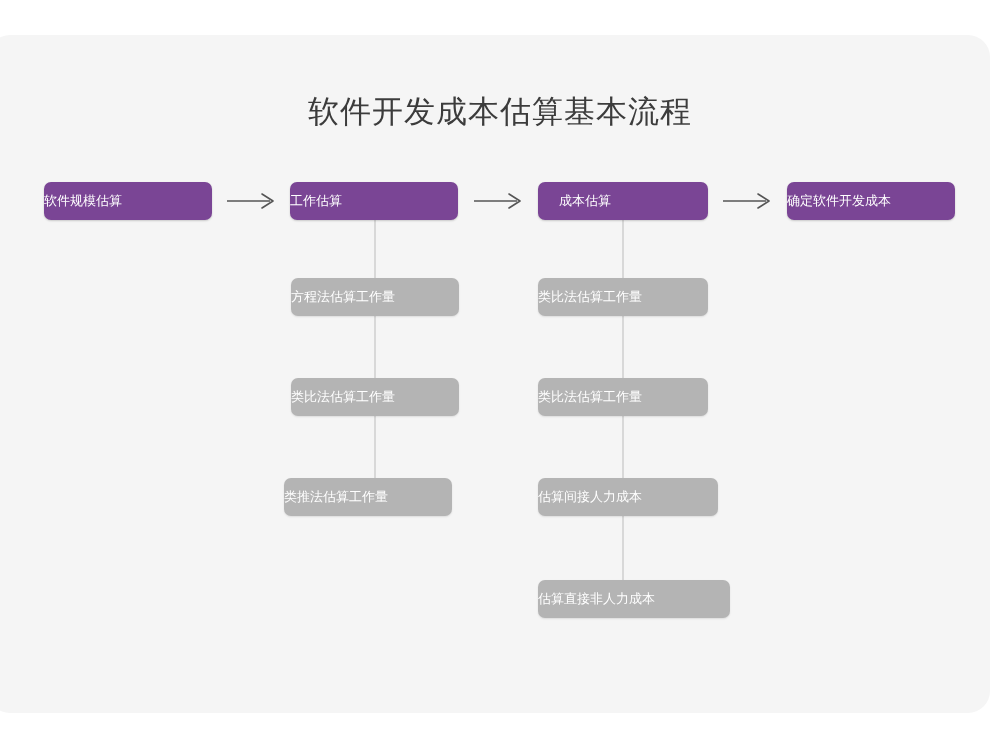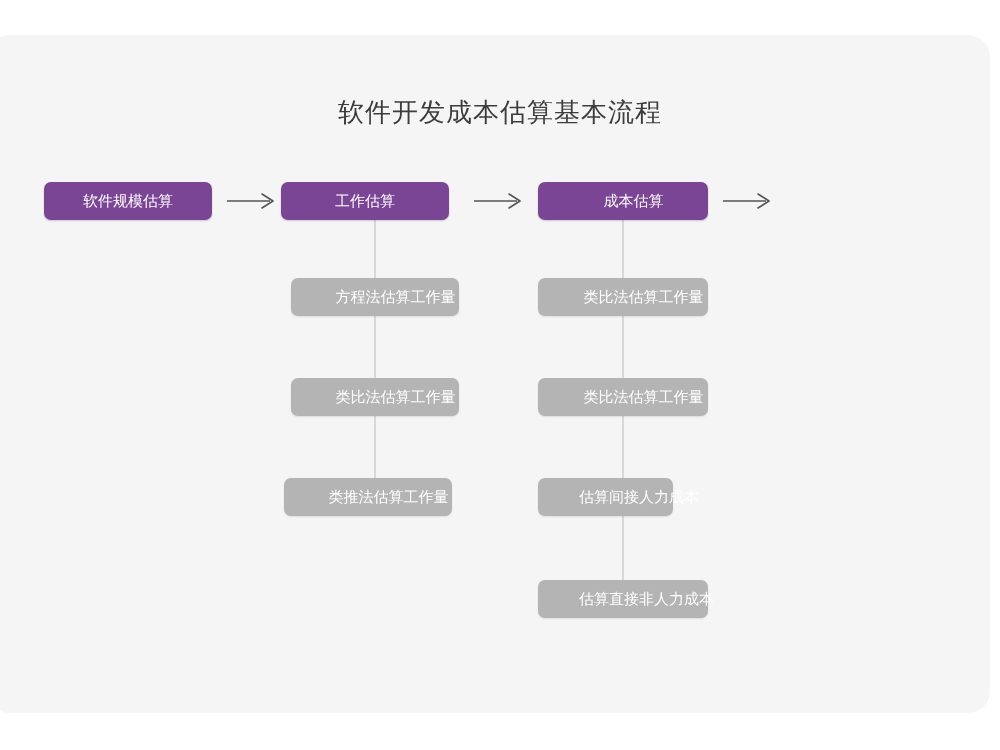--- a/index.html
+++ b/index.html
@@ -34,49 +34,47 @@
     background: #f5f5f5;
     border-radius: 22px;
   }
 
   .title {
     position: absolute;
     left: 0;
     top: 93px;
     width: 1000px;
     text-align: center;
-    font-size: 26px;
+    font-size: 31px;
     line-height: 38px;
     color: #3c3c3c;
     letter-spacing: 1px;
     font-weight: normal;
     white-space: nowrap;
   }
 
   
   .node {
     position: absolute;
     height: 38px;
     line-height: 38px;
-    text-align: center;
     border-radius: 7px;
-    font-size: 15px;
+    font-size: 13px;
     color: #ffffff;
     white-space: nowrap;
     box-sizing: border-box;
   }
   .node.primary {
     background: #7a4595;
     box-shadow: 0 1px 2px rgba(0,0,0,0.18);
   }
   .node.secondary {
     background: #b4b4b4;
     color: #ffffff;
     box-shadow: 0 1px 2px rgba(0,0,0,0.10);
-    padding-left: 41px;
   }
 
   
   .vline {
     position: absolute;
     width: 2px;
     background: #d8d8d8;
   }
 
   
@@ -101,46 +99,47 @@
 
   <div class="node primary" style="left:44px; top:182px; width:168px;">软件规模估算</div>
 
   <div class="arrow" style="left:226px; top:190px;">
     <svg width="54" height="22" viewBox="0 0 54 22">
       <path d="M1 11 H44" stroke="#555555" stroke-width="1.6" fill="none"></path>
       <path d="M36 4 L47 11 L36 18" stroke="#555555" stroke-width="1.6" fill="none" stroke-linecap="round" stroke-linejoin="round"></path>
     </svg>
   </div>
 
-  <div class="node primary" style="left:281px; top:182px; width:168px;">工作估算</div>
+  <div class="node primary" style="left:290px; top:182px; width:168px;">工作估算</div>
 
   <div class="node secondary" style="left:291px; top:278px; width:168px;">方程法估算工作量</div>
 
   <div class="node secondary" style="left:291px; top:378px; width:168px;">类比法估算工作量</div>
 
   <div class="node secondary" style="left:284px; top:478px; width:168px;">类推法估算工作量</div>
 
   <div class="arrow" style="left:473px; top:190px;">
     <svg width="54" height="22" viewBox="0 0 54 22">
       <path d="M1 11 H44" stroke="#555555" stroke-width="1.6" fill="none"></path>
       <path d="M36 4 L47 11 L36 18" stroke="#555555" stroke-width="1.6" fill="none" stroke-linecap="round" stroke-linejoin="round"></path>
     </svg>
   </div>
 
   <div class="node primary" style="left:538px; top:182px; width:170px;padding-left:21px;">成本估算</div>
 
   <div class="node secondary" style="left:538px; top:278px; width:170px;">类比法估算工作量</div>
 
   <div class="node secondary" style="left:538px; top:378px; width:170px;">类比法估算工作量</div>
 
-  <div class="node secondary" style="left:538px; top:478px; width:135px;">估算间接人力成本</div>
+  <div class="node secondary" style="left:538px; top:478px; width:180px;">估算间接人力成本</div>
 
-  <div class="node secondary" style="left:538px; top:580px; width:170px;">估算直接非人力成本</div>
+  <div class="node secondary" style="left:538px; top:580px; width:192px;">估算直接非人力成本</div>
 
   <div class="arrow" style="left:722px; top:190px;">
     <svg width="54" height="22" viewBox="0 0 54 22">
       <path d="M1 11 H44" stroke="#555555" stroke-width="1.6" fill="none"></path>
       <path d="M36 4 L47 11 L36 18" stroke="#555555" stroke-width="1.6" fill="none" stroke-linecap="round" stroke-linejoin="round"></path>
     </svg>
   </div>
 
+  <div class="node primary" style="left:787px; top:182px; width:168px;">确定软件开发成本</div>
 
 </div>
 
 </body></html>

